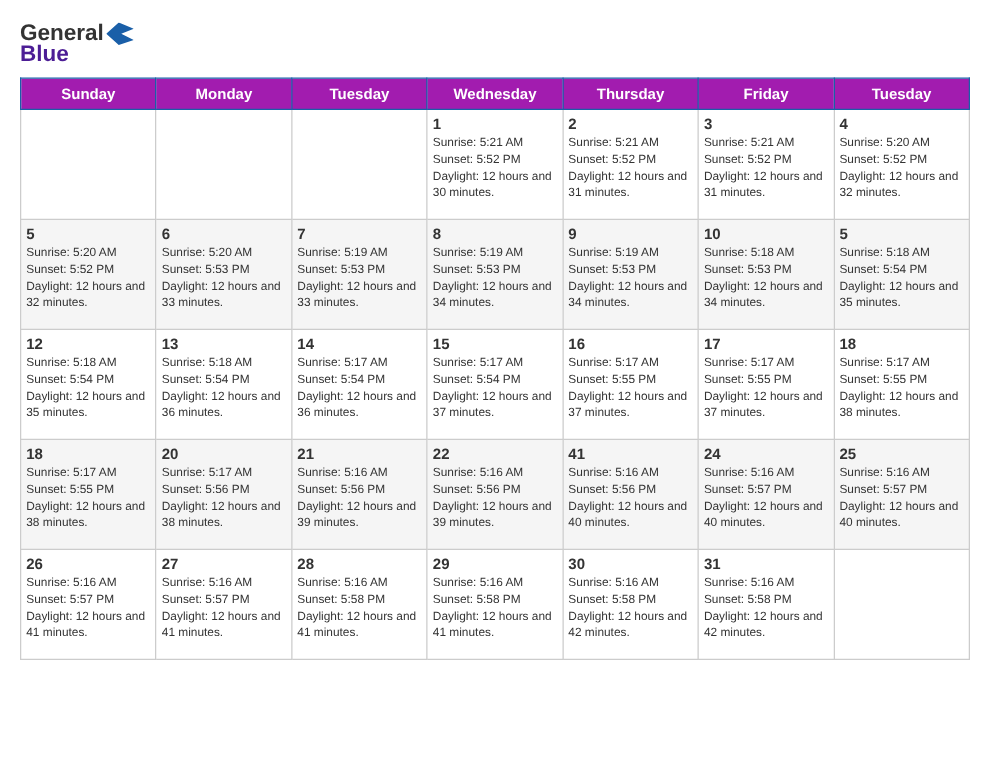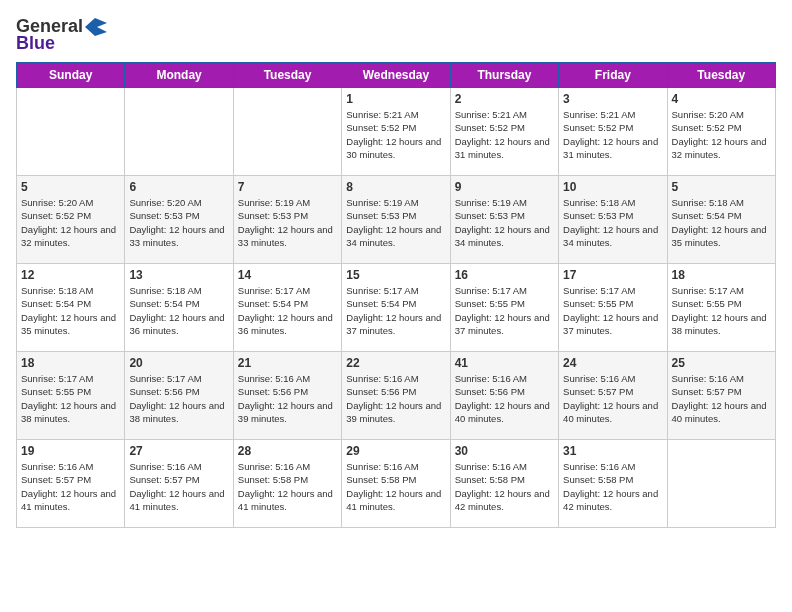--- a/index.html
+++ b/index.html
@@ -214,21 +214,21 @@
           <span class="day-number">24</span>
           <div class="cell-text">Sunrise: 5:16 AM<br>Sunset: 5:57 PM<br>Daylight: 12 hours and 40 minutes.</div>
         </td>
         <td>
           <span class="day-number">25</span>
           <div class="cell-text">Sunrise: 5:16 AM<br>Sunset: 5:57 PM<br>Daylight: 12 hours and 40 minutes.</div>
         </td>
       </tr>
       <tr>
         <td>
-          <span class="day-number">19</span>
+          <span class="day-number">26</span>
           <div class="cell-text">Sunrise: 5:16 AM<br>Sunset: 5:57 PM<br>Daylight: 12 hours and 41 minutes.</div>
         </td>
         <td>
           <span class="day-number">27</span>
           <div class="cell-text">Sunrise: 5:16 AM<br>Sunset: 5:57 PM<br>Daylight: 12 hours and 41 minutes.</div>
         </td>
         <td>
           <span class="day-number">28</span>
           <div class="cell-text">Sunrise: 5:16 AM<br>Sunset: 5:58 PM<br>Daylight: 12 hours and 41 minutes.</div>
         </td>

